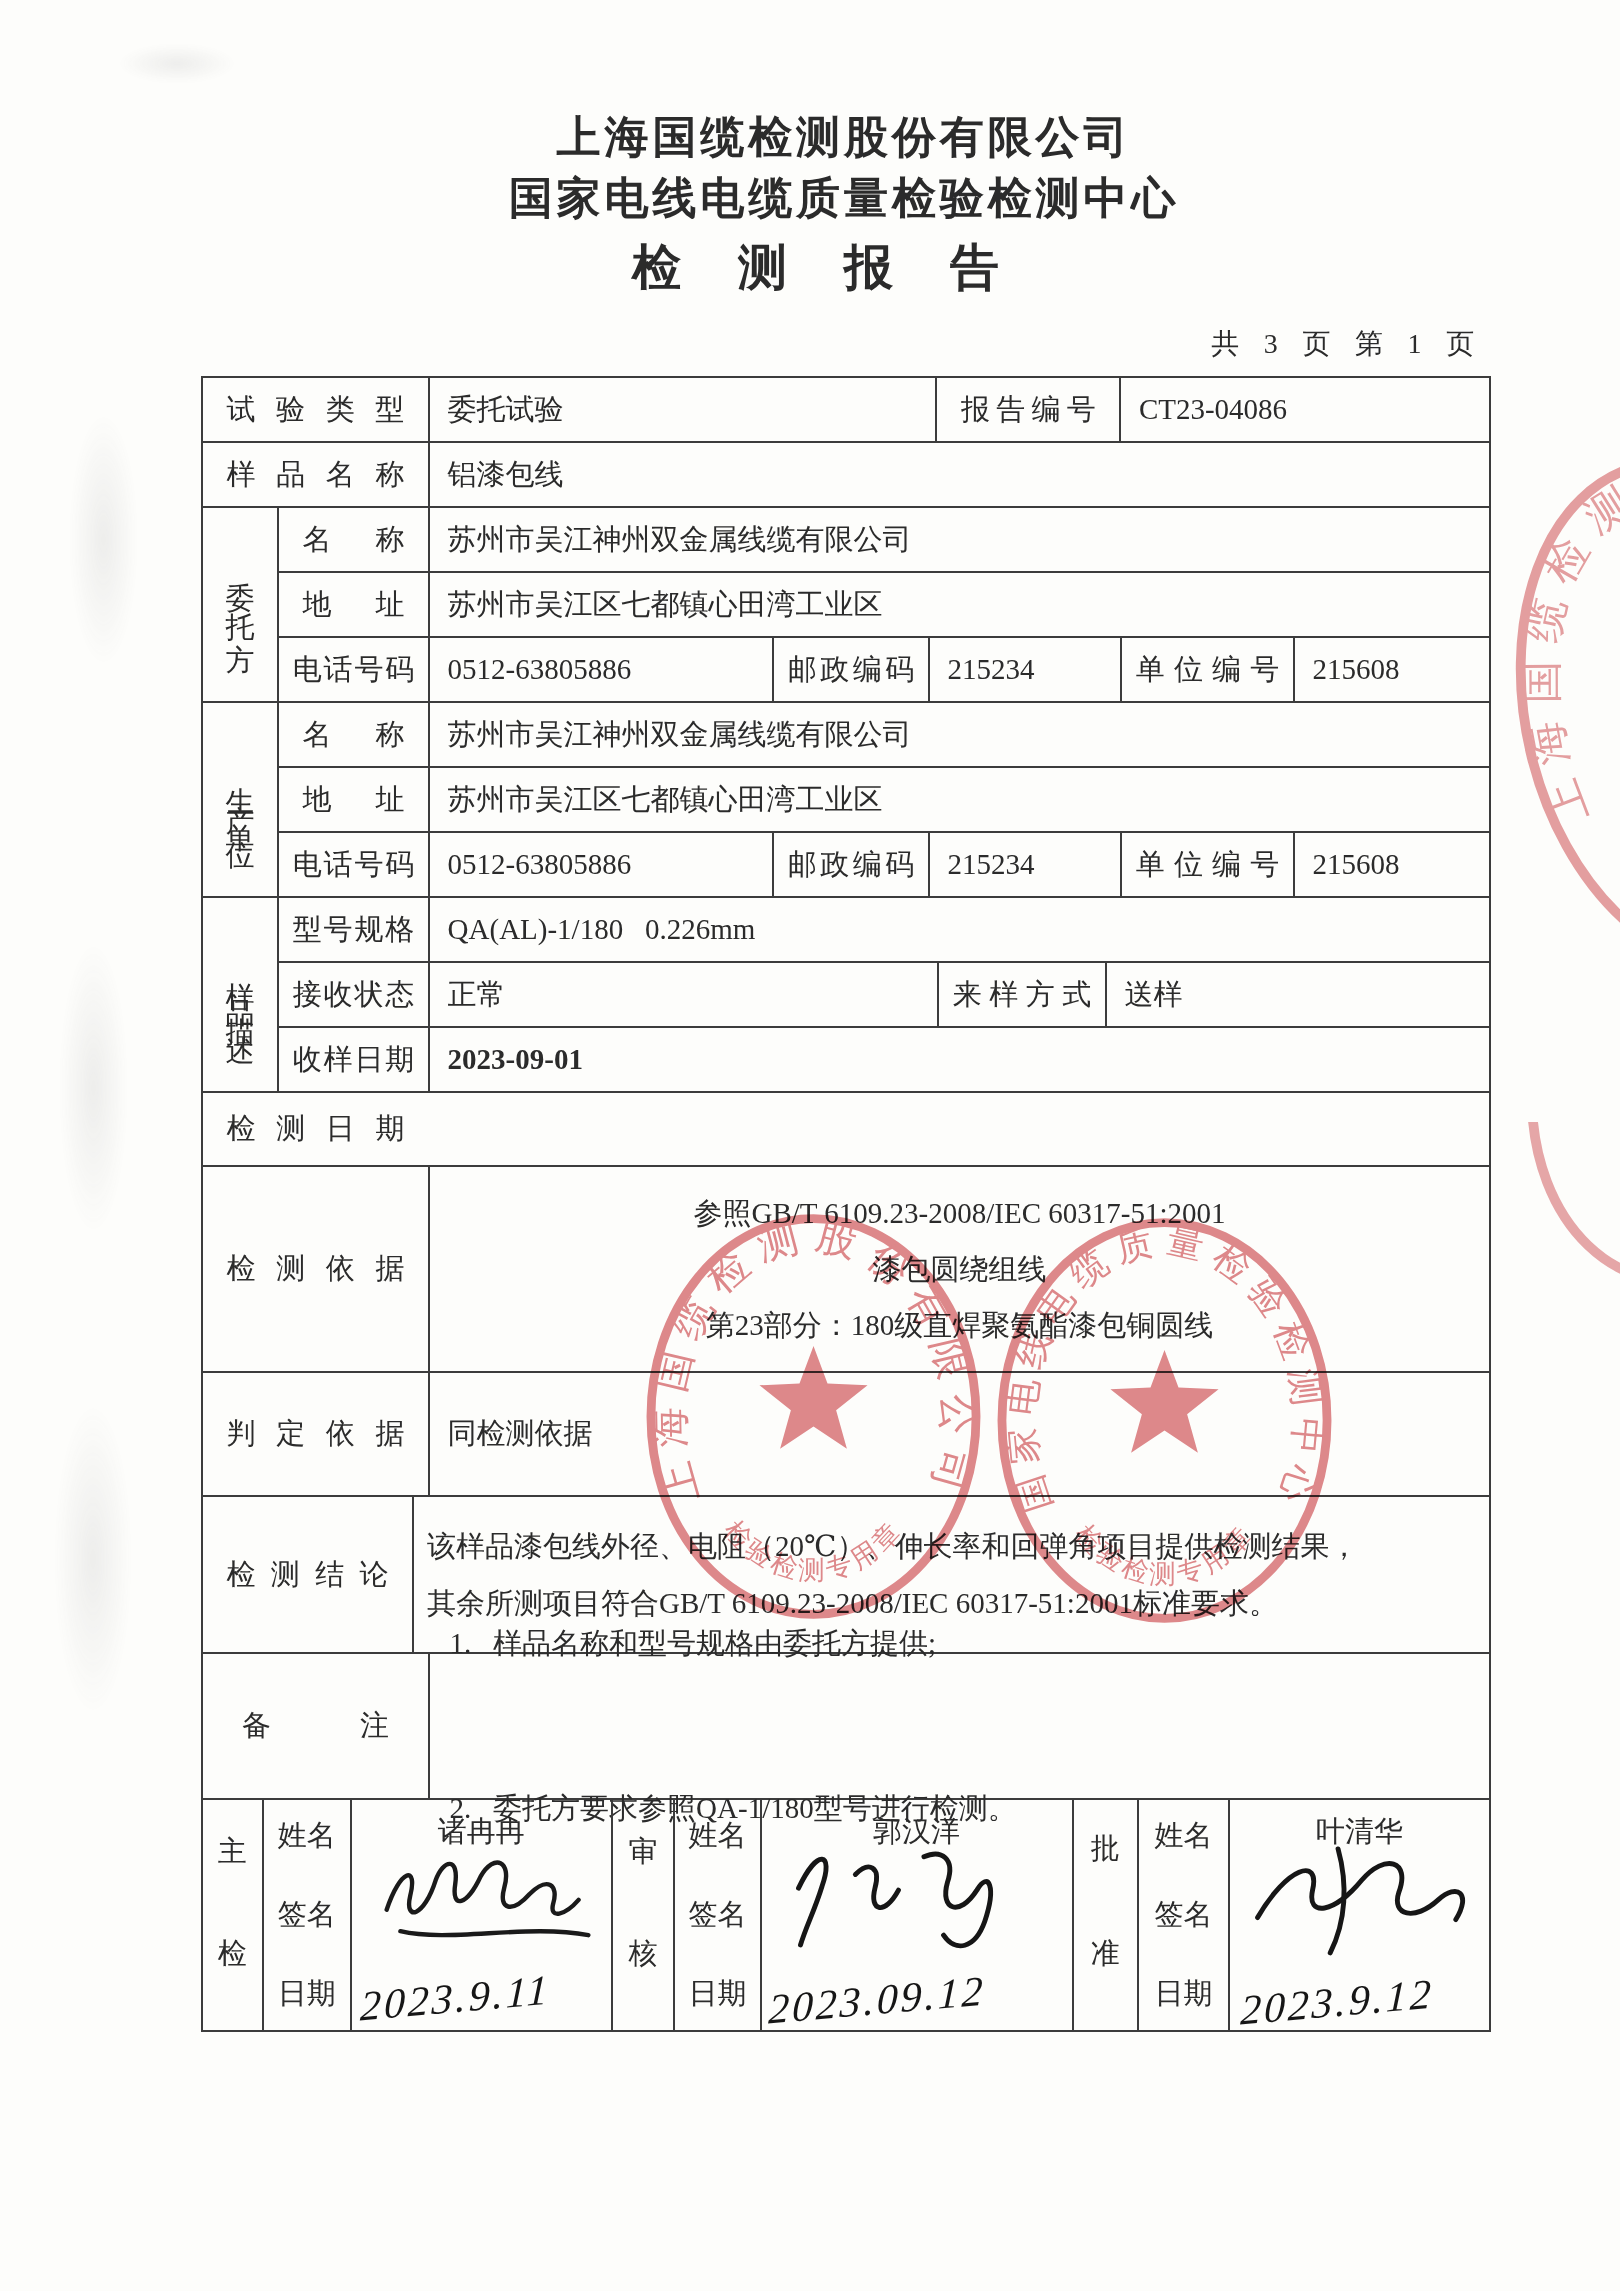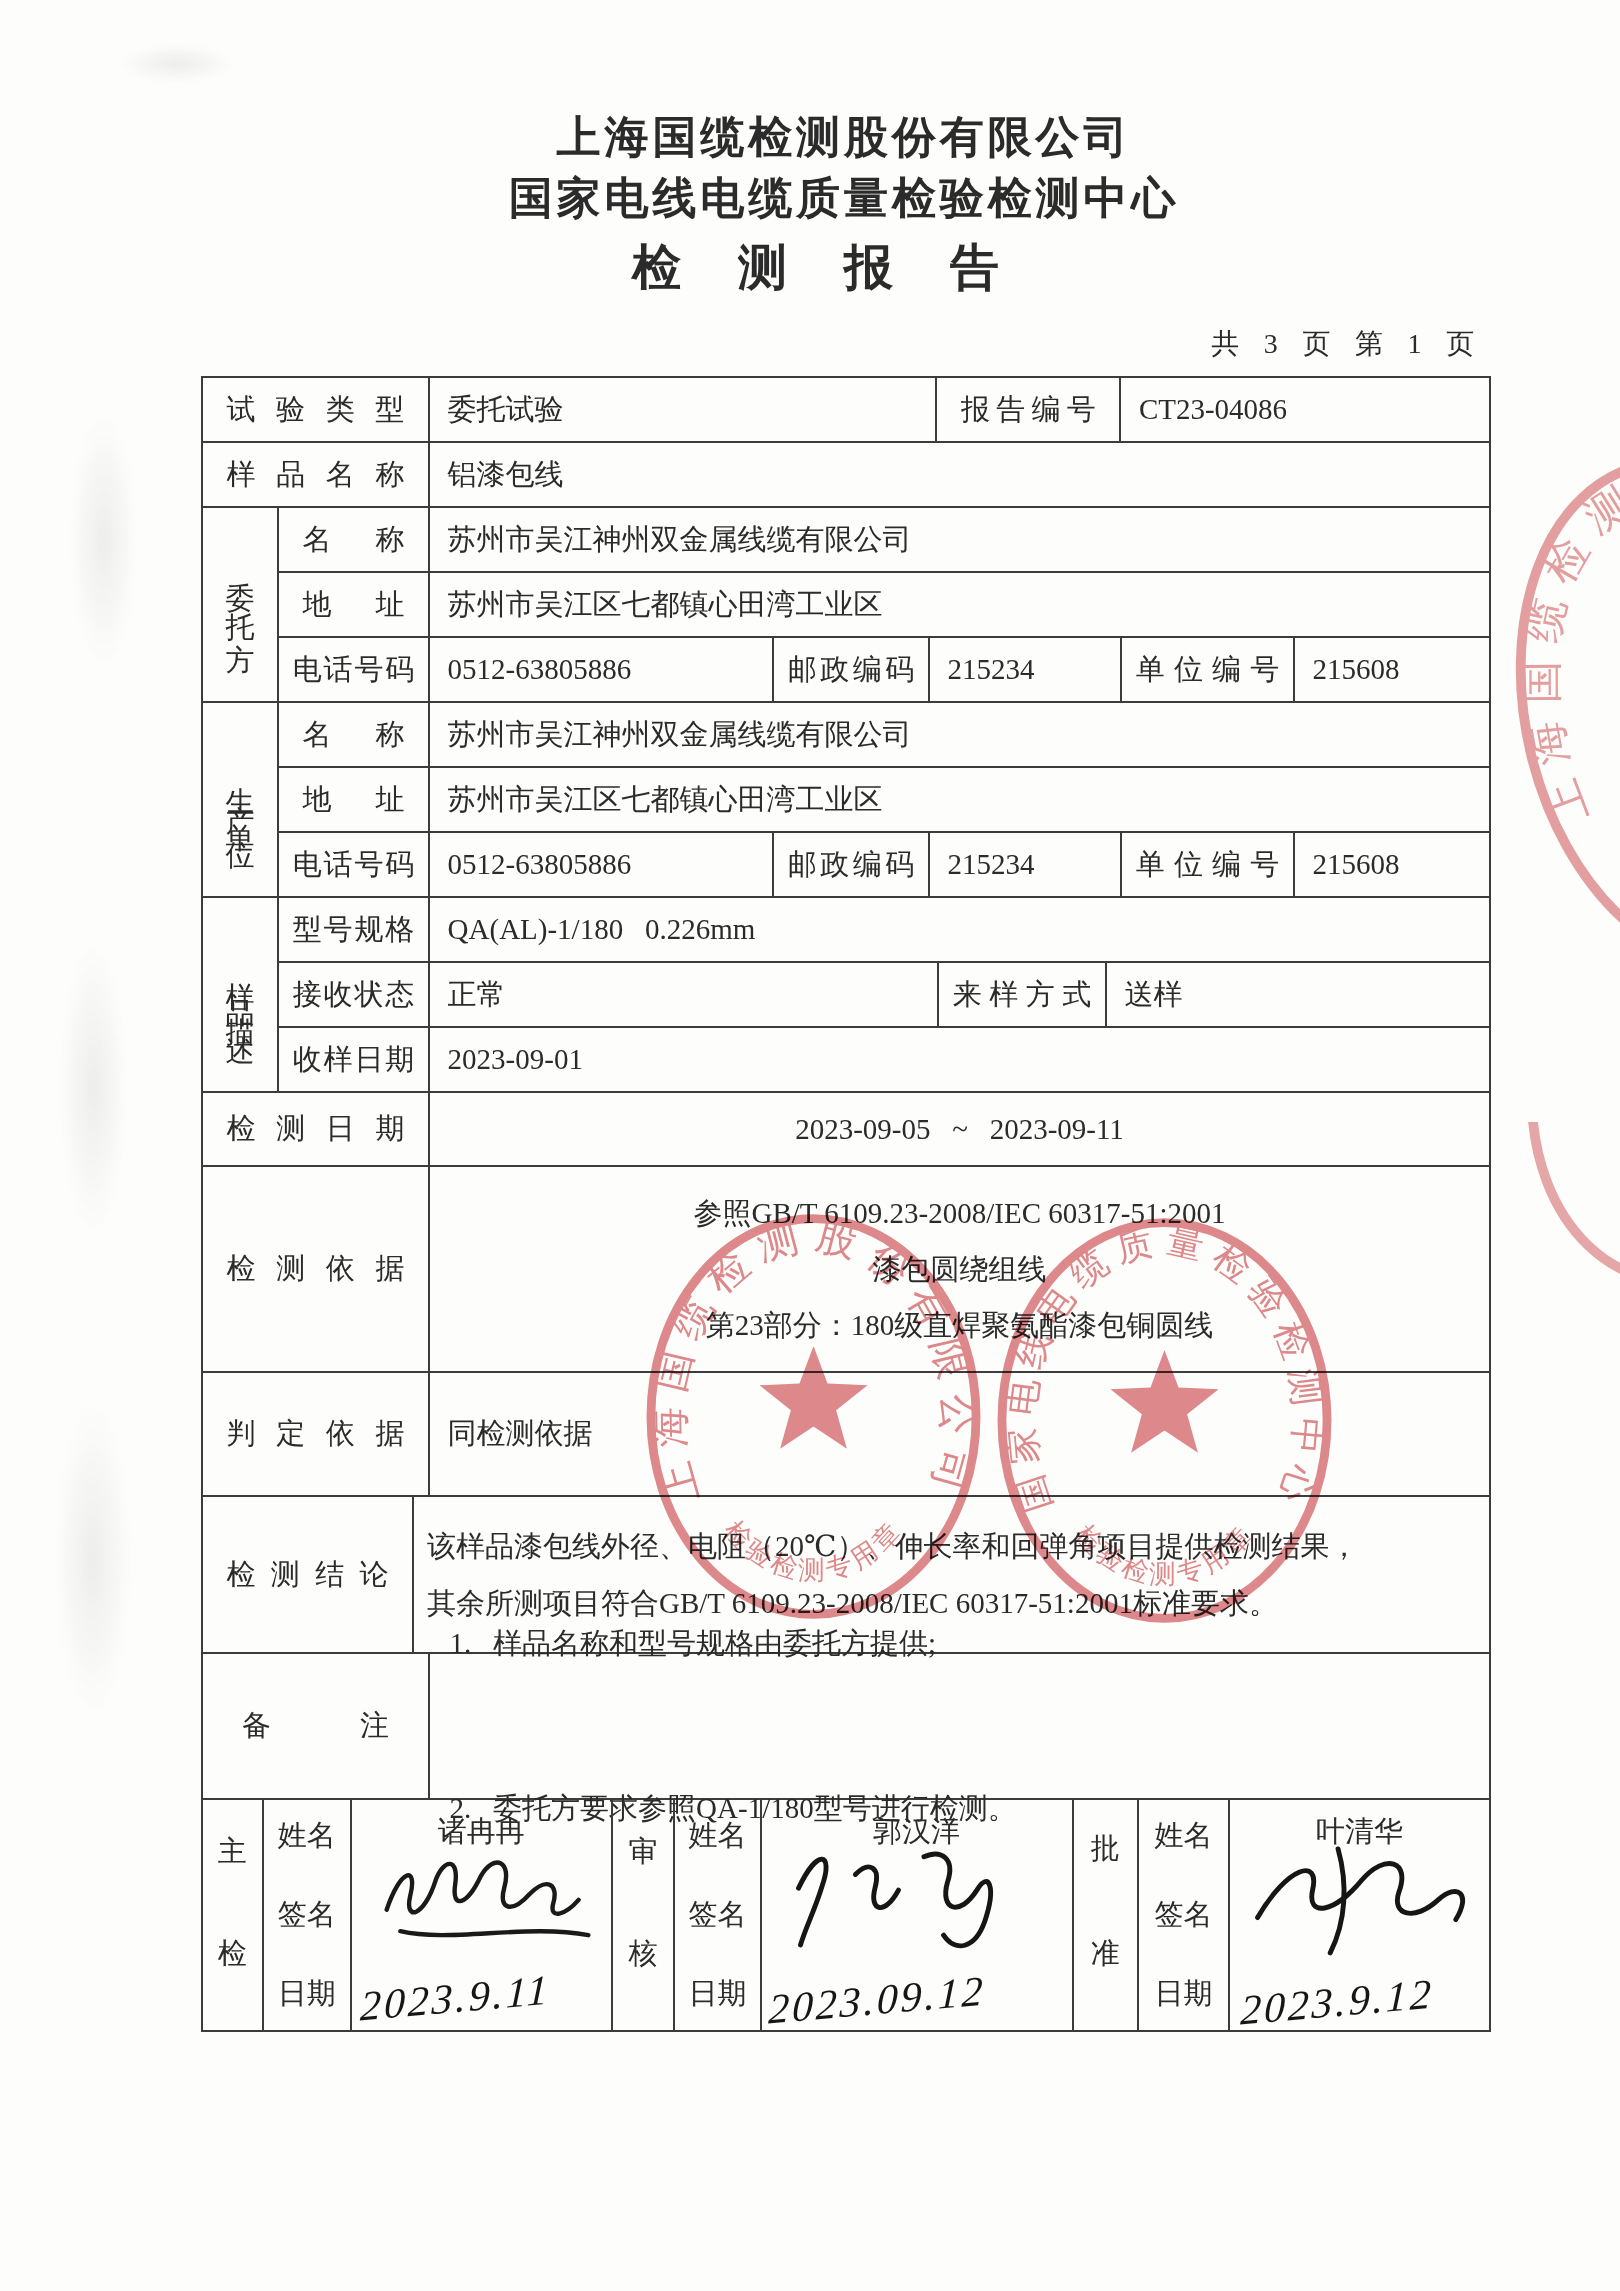--- a/index.html
+++ b/index.html
@@ -179,30 +179,29 @@
           <div class="cell val" style="width:509px;">正常</div>
           <div class="cell pad14" style="width:168px;">
               <span class="lblj">来样方式</span>
             </div>
           <div class="cell val" style="width:384px;">送样</div>
         </div>
         <div class="row" style="height:63px;">
           <div class="cell pad14" style="width:149px;">
               <span class="lblj">收样日期</span>
             </div>
-          <div class="cell val" style="width:1061px;">2023-09-01</div>
+          <div class="cell val" style="width:1061px;font-weight:bold;">2023-09-01</div>
         </div>
       </div>
     </div>
 
     <div class="row" style="height:72px;">
       <div class="cell" style="width:225px;">
           <span class="lblj">检测日期</span>
         </div>
-      <div class="cell ctr pre" style="width:1061px;">2023-09-05   ~   2023-09-11</div>
     </div>
 
     <div class="row" style="height:204px;">
       <div class="cell" style="width:225px;">
           <span class="lblj">检测依据</span>
         </div>
       <div class="cell" style="width:1061px;">
         <div class="lines basis-lines">
           <div>参照GB/T 6109.23-2008/IEC 60317-51:2001</div>
           <div>漆包圆绕组线</div>

